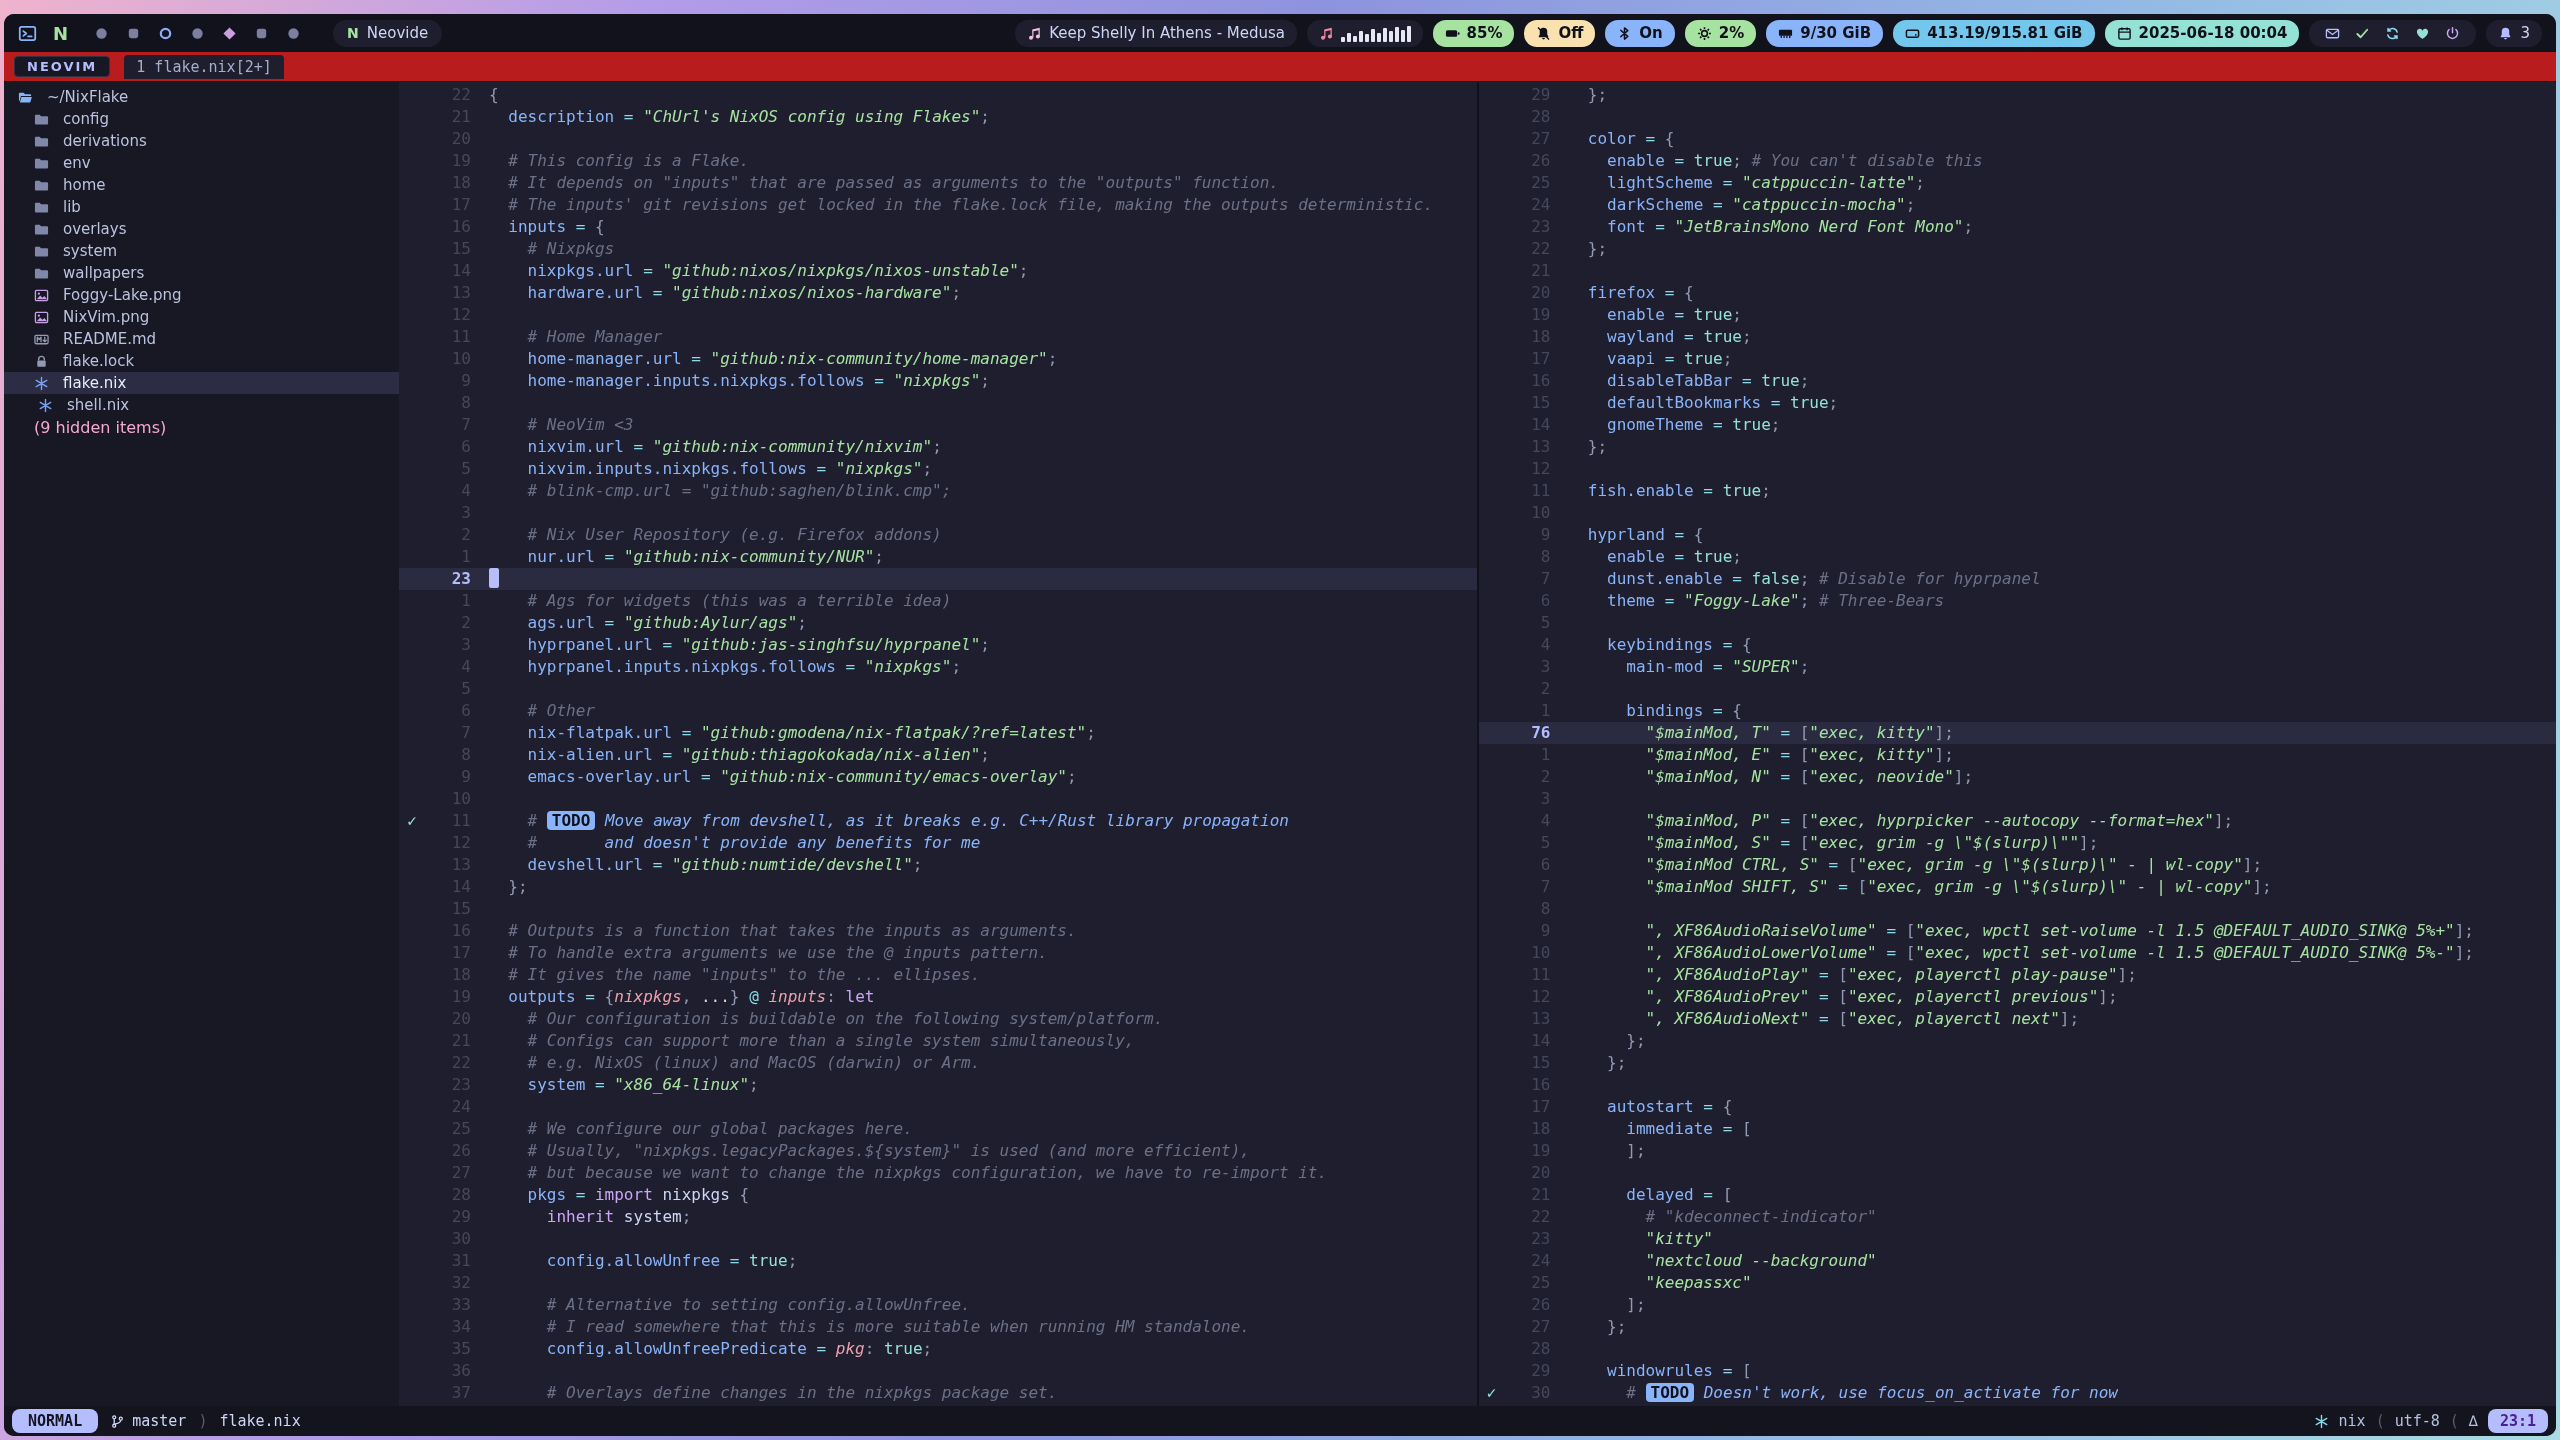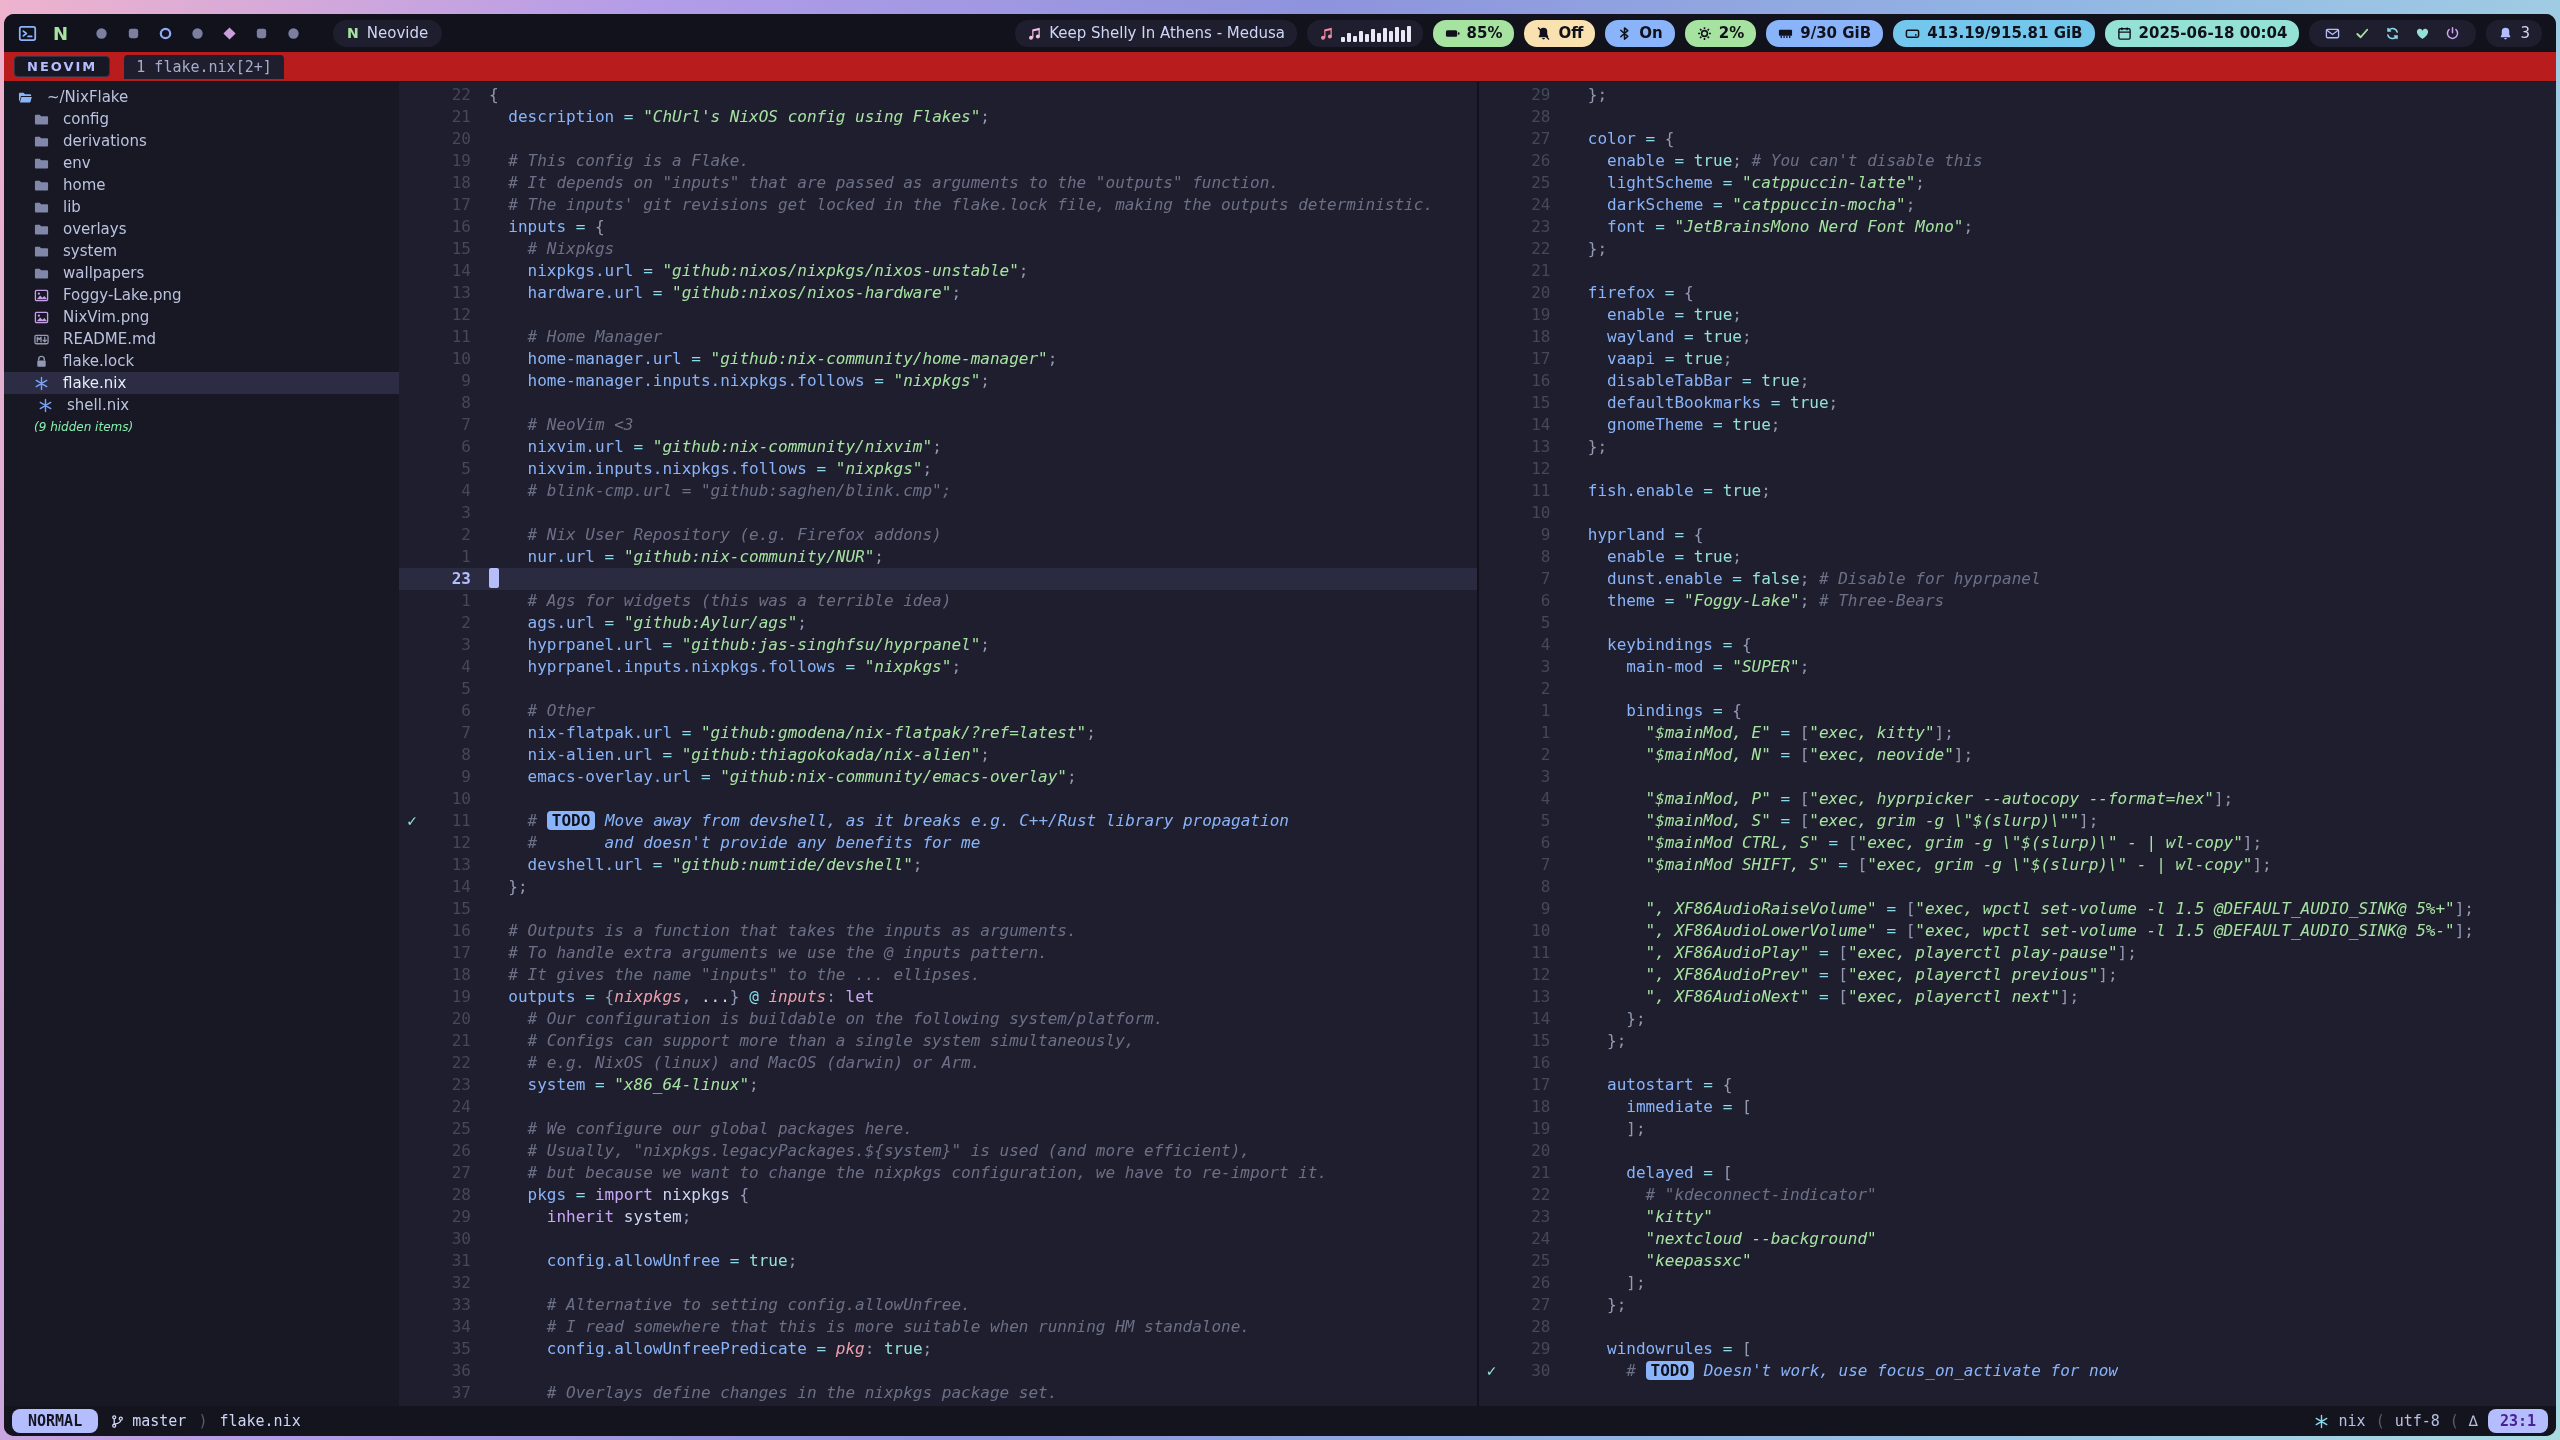--- a/index.html
+++ b/index.html
@@ -38,21 +38,21 @@
     border-radius:4px;padding:2px 12px;background:#181825}
   .buftab{color:#a6adc8;font-family:"DejaVu Sans Mono",monospace;font-size:15px;padding:3px 12px;
     background:#1e1e2e;border-radius:4px 4px 0 0}
   .main{flex:1;display:flex;overflow:hidden}
 
   
   .sidebar{flex:0 0 395px;width:395px;background:#181825;overflow:hidden;padding-top:4px}
   .trow{height:22px;display:flex;align-items:center;gap:14px;font-size:15px;color:#bac2de;white-space:nowrap}
   .trow .i svg{width:15px;height:15px}
   .trow.sel{background:#2c2d44;color:#e7ecf8}
-  .trow.hint{color:#86efac;font-style:italic;font-size:12px}
+  .trow.hint{color:#f9a8d4;font-size:16px}
 
   
   .pane{flex:1;overflow:hidden;padding-top:2px;font-family:"DejaVu Sans Mono",monospace;
     font-size:16px;line-height:22px;background:#1e1e2e}
   .pane.right{border-left:2px solid #11111b}
   .ln{display:flex;height:22px;white-space:pre}
   .ln.cur{background:#2a2b40}
   .sign{flex:0 0 26px;width:26px;text-align:center;color:#94e2d5;font-size:14px;font-family:"DejaVu Sans",sans-serif}
   .num{flex:0 0 46px;width:46px;text-align:right;color:#45475a}
   .ln.cur .num{color:#b4befe;font-weight:700}
@@ -505,20 +505,21 @@
             <div class="ln"><span class="sign"></span><span class="num">10</span><span class="code"></span></div>
             <div class="ln"><span class="sign"></span><span class="num">9</span><span class="code"><span class="sg-t">  </span><span class="sg-a">hyprland</span><span class="sg-o"> = </span><span class="sg-p">{</span></span></div>
             <div class="ln"><span class="sign"></span><span class="num">8</span><span class="code"><span class="sg-t">    </span><span class="sg-a">enable</span><span class="sg-o"> = </span><span class="sg-b">true</span><span class="sg-p">;</span></span></div>
             <div class="ln"><span class="sign"></span><span class="num">7</span><span class="code"><span class="sg-t">    </span><span class="sg-a">dunst.enable</span><span class="sg-o"> = </span><span class="sg-b">false</span><span class="sg-p">; </span><span class="sg-c"># Disable for hyprpanel</span></span></div>
             <div class="ln"><span class="sign"></span><span class="num">6</span><span class="code"><span class="sg-t">    </span><span class="sg-a">theme</span><span class="sg-o"> = </span><span class="sg-s">"Foggy-Lake"</span><span class="sg-p">; </span><span class="sg-c"># Three-Bears</span></span></div>
             <div class="ln"><span class="sign"></span><span class="num">5</span><span class="code"></span></div>
             <div class="ln"><span class="sign"></span><span class="num">4</span><span class="code"><span class="sg-t">    </span><span class="sg-a">keybindings</span><span class="sg-o"> = </span><span class="sg-p">{</span></span></div>
             <div class="ln"><span class="sign"></span><span class="num">3</span><span class="code"><span class="sg-t">      </span><span class="sg-a">main-mod</span><span class="sg-o"> = </span><span class="sg-s">"SUPER"</span><span class="sg-p">;</span></span></div>
             <div class="ln"><span class="sign"></span><span class="num">2</span><span class="code"></span></div>
             <div class="ln"><span class="sign"></span><span class="num">1</span><span class="code"><span class="sg-t">      </span><span class="sg-a">bindings</span><span class="sg-o"> = </span><span class="sg-p">{</span></span></div>
+            <div class="ln cur"><span class="sign"></span><span class="num">76</span><span class="code"><span class="sg-t">        </span><span class="sg-s">"$mainMod, T"</span><span class="sg-o"> = </span><span class="sg-p">[</span><span class="sg-s">"exec, kitty"</span><span class="sg-p">];</span></span></div>
             <div class="ln"><span class="sign"></span><span class="num">1</span><span class="code"><span class="sg-t">        </span><span class="sg-s">"$mainMod, E"</span><span class="sg-o"> = </span><span class="sg-p">[</span><span class="sg-s">"exec, kitty"</span><span class="sg-p">];</span></span></div>
             <div class="ln"><span class="sign"></span><span class="num">2</span><span class="code"><span class="sg-t">        </span><span class="sg-s">"$mainMod, N"</span><span class="sg-o"> = </span><span class="sg-p">[</span><span class="sg-s">"exec, neovide"</span><span class="sg-p">];</span></span></div>
             <div class="ln"><span class="sign"></span><span class="num">3</span><span class="code"></span></div>
             <div class="ln"><span class="sign"></span><span class="num">4</span><span class="code"><span class="sg-t">        </span><span class="sg-s">"$mainMod, P"</span><span class="sg-o"> = </span><span class="sg-p">[</span><span class="sg-s">"exec, hyprpicker --autocopy --format=hex"</span><span class="sg-p">];</span></span></div>
             <div class="ln"><span class="sign"></span><span class="num">5</span><span class="code"><span class="sg-t">        </span><span class="sg-s">"$mainMod, S"</span><span class="sg-o"> = </span><span class="sg-p">[</span><span class="sg-s">"exec, grim -g \"$(slurp)\""</span><span class="sg-p">];</span></span></div>
             <div class="ln"><span class="sign"></span><span class="num">6</span><span class="code"><span class="sg-t">        </span><span class="sg-s">"$mainMod CTRL, S"</span><span class="sg-o"> = </span><span class="sg-p">[</span><span class="sg-s">"exec, grim -g \"$(slurp)\" - | wl-copy"</span><span class="sg-p">];</span></span></div>
             <div class="ln"><span class="sign"></span><span class="num">7</span><span class="code"><span class="sg-t">        </span><span class="sg-s">"$mainMod SHIFT, S"</span><span class="sg-o"> = </span><span class="sg-p">[</span><span class="sg-s">"exec, grim -g \"$(slurp)\" - | wl-copy"</span><span class="sg-p">];</span></span></div>
             <div class="ln"><span class="sign"></span><span class="num">8</span><span class="code"></span></div>
             <div class="ln"><span class="sign"></span><span class="num">9</span><span class="code"><span class="sg-t">        </span><span class="sg-s">", XF86AudioRaiseVolume"</span><span class="sg-o"> = </span><span class="sg-p">[</span><span class="sg-s">"exec, wpctl set-volume -l 1.5 @DEFAULT_AUDIO_SINK@ 5%+"</span><span class="sg-p">];</span></span></div>
             <div class="ln"><span class="sign"></span><span class="num">10</span><span class="code"><span class="sg-t">        </span><span class="sg-s">", XF86AudioLowerVolume"</span><span class="sg-o"> = </span><span class="sg-p">[</span><span class="sg-s">"exec, wpctl set-volume -l 1.5 @DEFAULT_AUDIO_SINK@ 5%-"</span><span class="sg-p">];</span></span></div>

